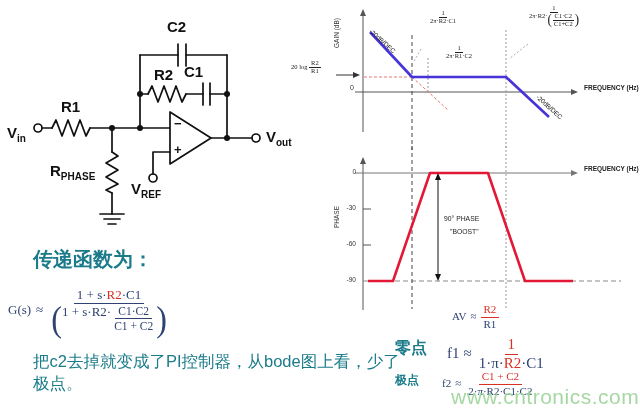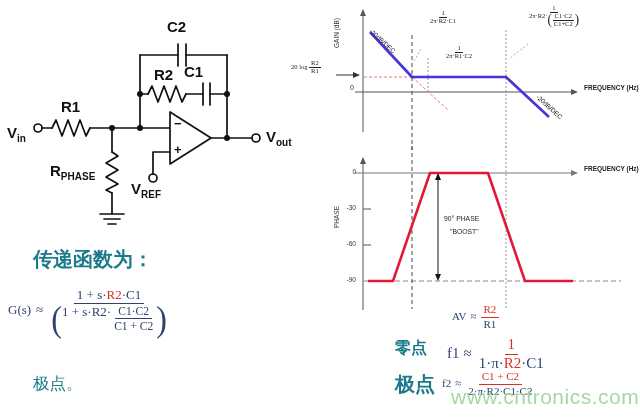--- a/index.html
+++ b/index.html
@@ -194,20 +194,21 @@
           <span>1 + s·R2·</span>
           <span class="frac" style="font-size:11.5px">
             <span class="fn">C1·C2</span>
             <span class="fd">C1 + C2</span>
           </span>
           <span class="paren" style="font-size:32px">)</span>
       </span>
     </span>
   </div>
 
+  <div class="ov teal" style="left:33px;top:353px;font-size:16.5px">把c2去掉就变成了PI控制器，从bode图上看，少了</div>
   <div class="ov teal" style="left:33px;top:375px;font-size:16.5px">极点。</div>
 
   <div class="ov fx serif navy" style="left:452px;top:304px;font-size:11px">
     <span>AV</span>
     <span style="padding:0 4px">≈</span>
     <span class="frac">
       <span class="fn red">R2</span>
       <span class="fd">R1</span>
     </span>
   </div>
@@ -219,21 +220,21 @@
     <span class="frac">
       <span class="fn red">1</span>
       <span class="fd">
           <span>1·π·</span>
           <span class="red">R2</span>
           <span>·C1</span>
         </span>
     </span>
   </div>
 
-  <div class="ov teal" style="left:395px;top:374px;font-size:20px;font-weight:700">极点</div>
+  <div class="ov teal" style="left:395px;top:374px;font-size:12px;font-weight:700">极点</div>
   <div class="ov fx serif navy" style="left:442px;top:371px;font-size:11px">
     <span>f2</span>
     <span style="padding:0 4px">≈</span>
     <span class="frac">
       <span class="fn red">C1 + C2</span>
       <span class="fd">2·π·R2·C1·C2</span>
     </span>
   </div>
 
   <div class="wm" style="left:451px;top:385px">www.cntronics.com</div>

